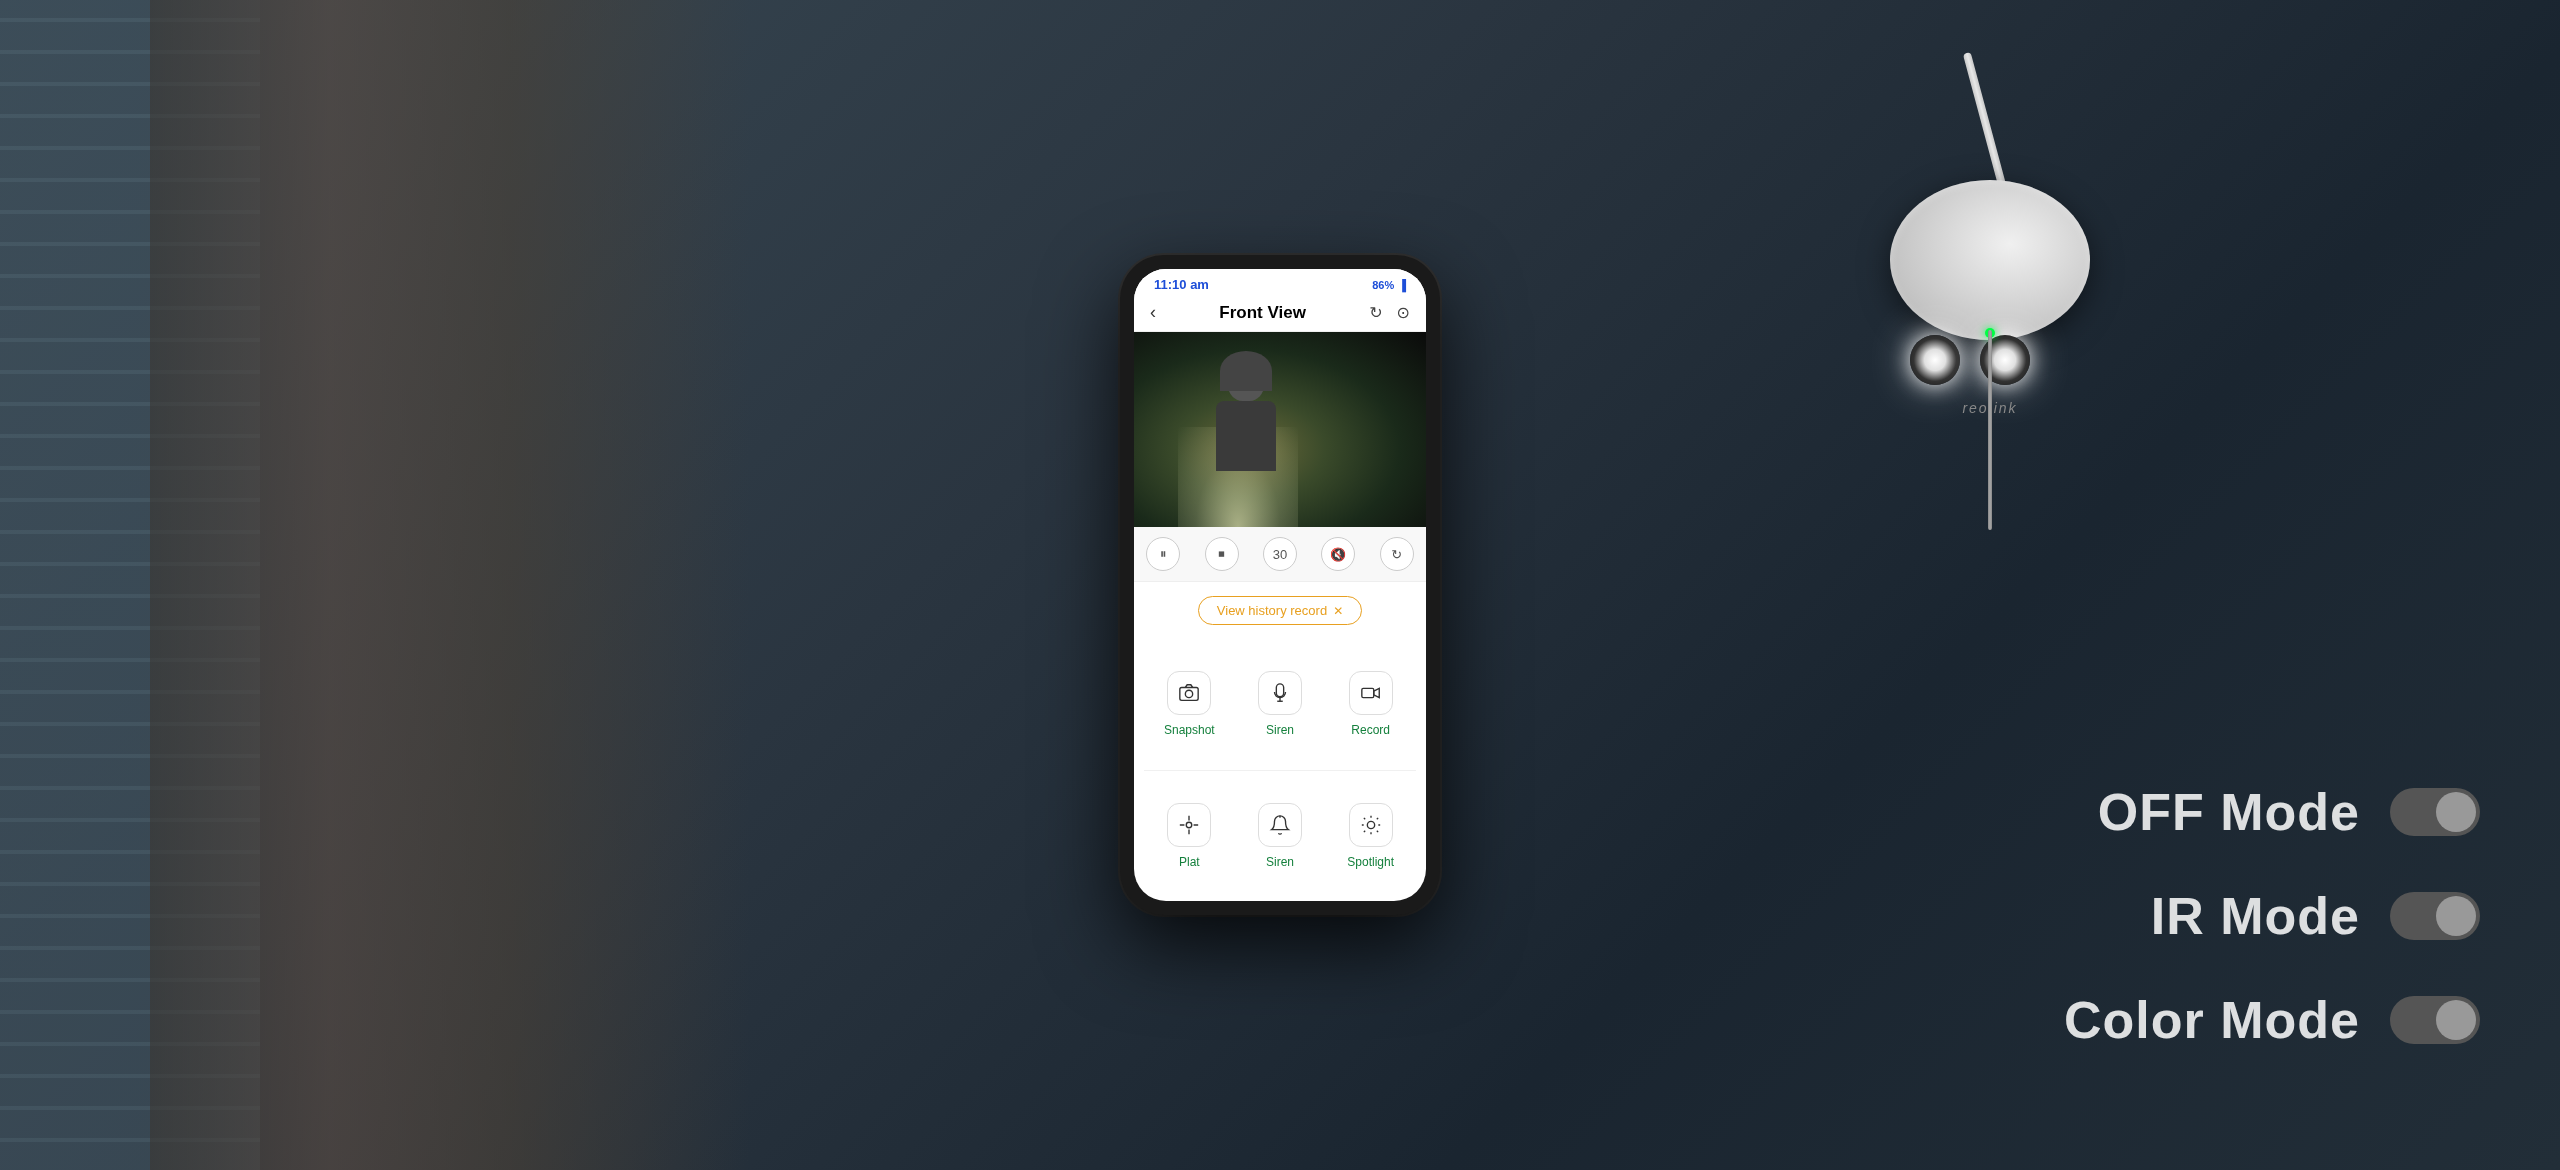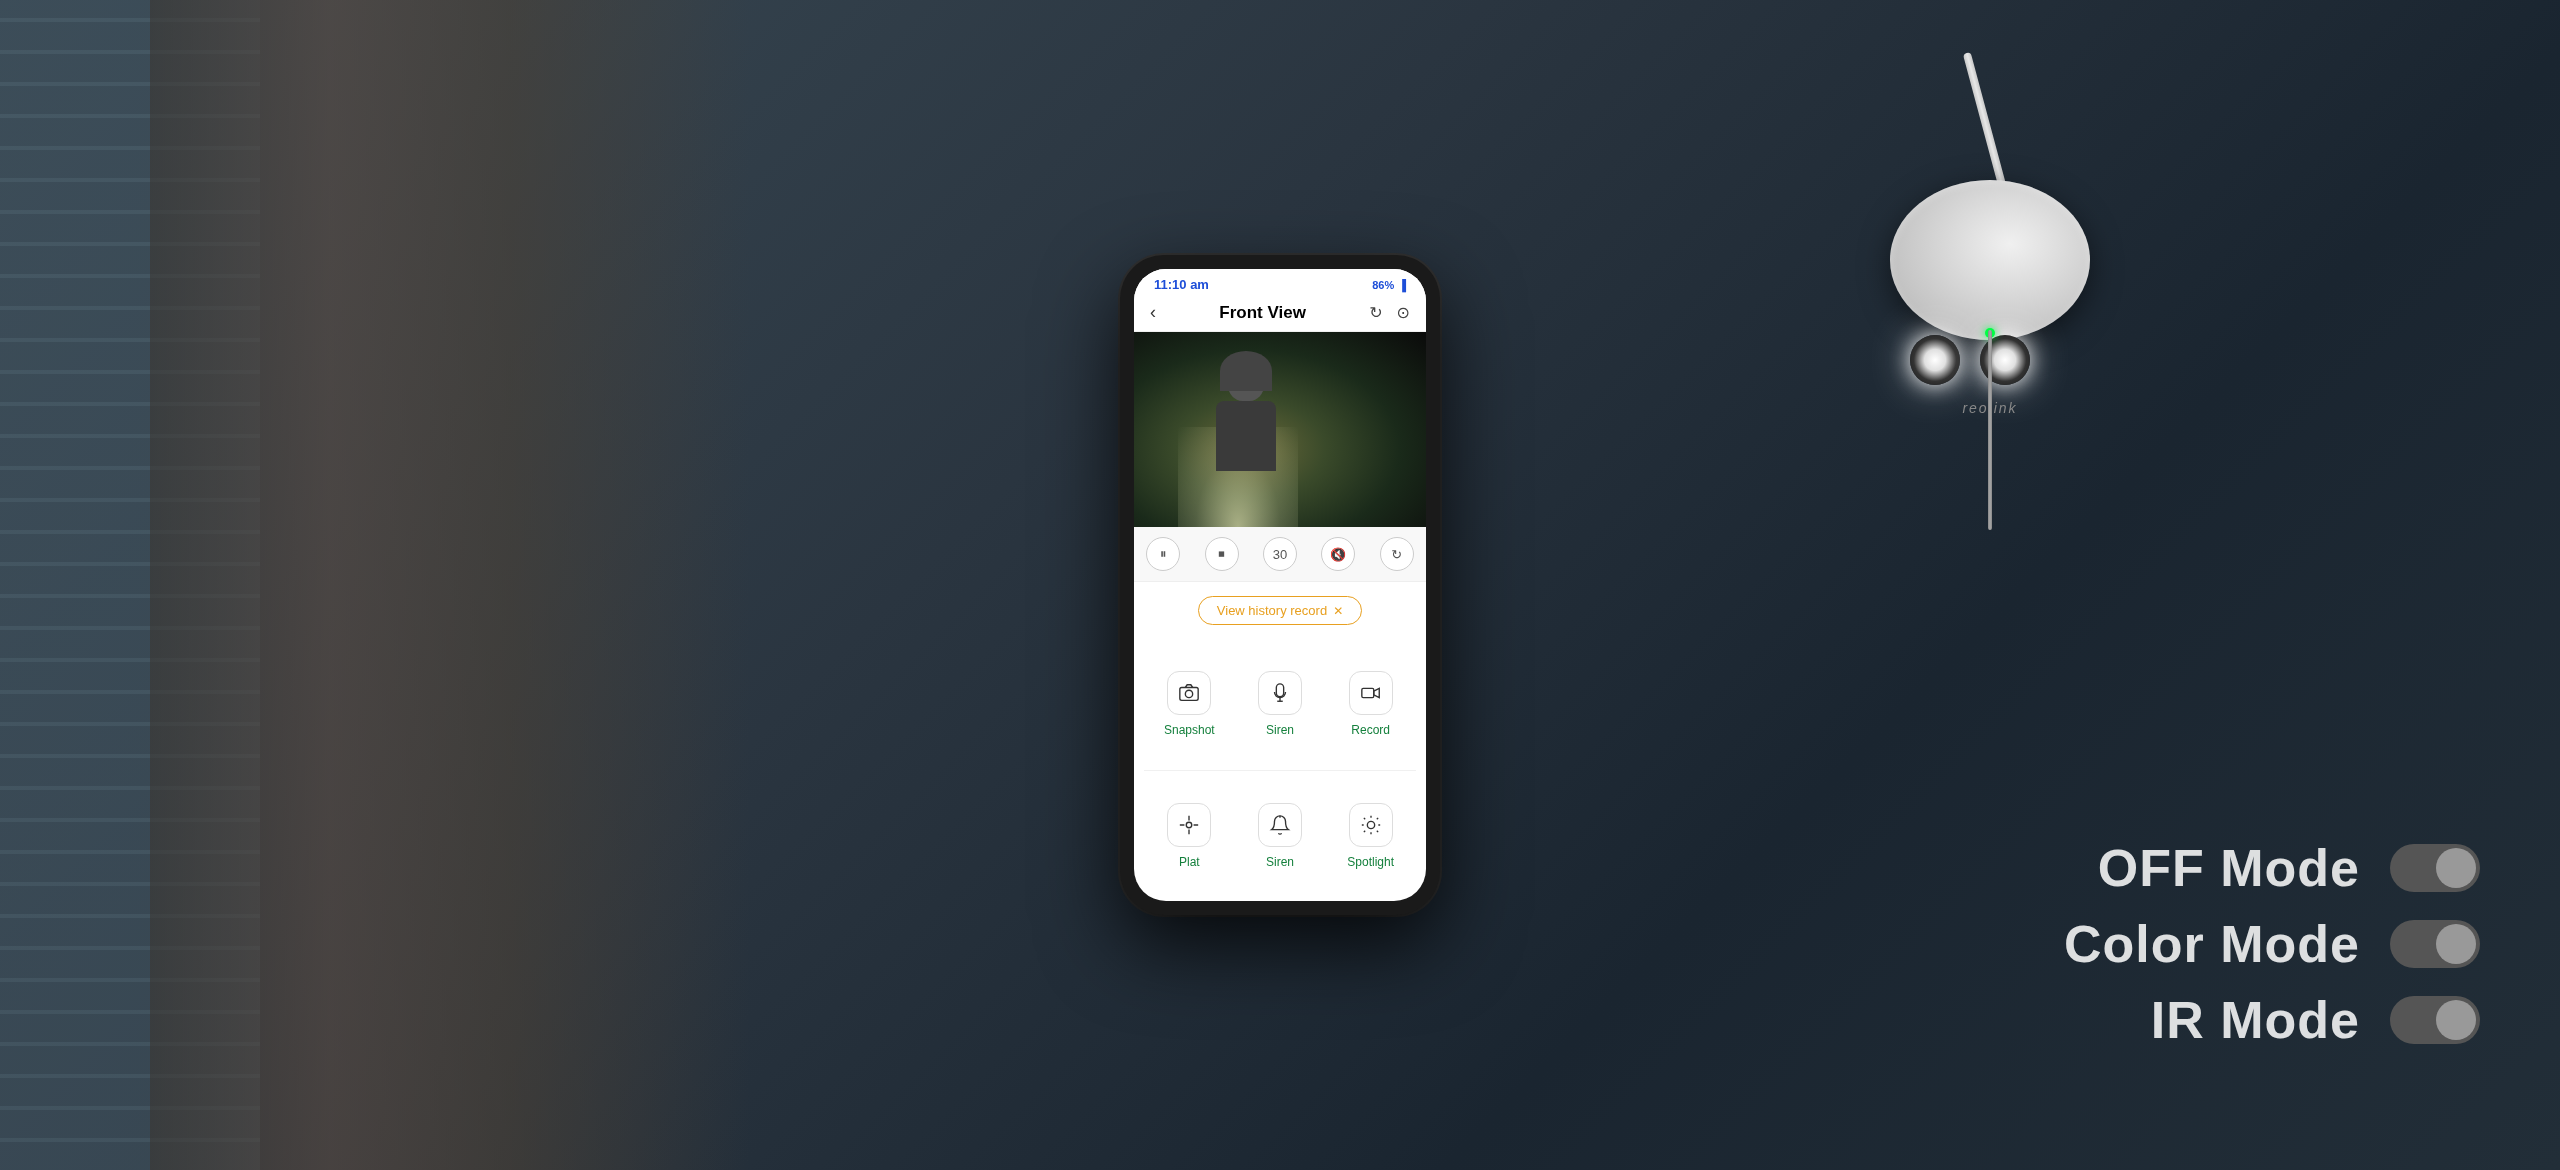--- a/index.html
+++ b/index.html
@@ -133,21 +133,21 @@
       border-radius: 2px;
     }
 
     
     .mode-labels {
       position: absolute;
       right: 80px;
       bottom: 120px;
       display: flex;
       flex-direction: column;
-      gap: 16px;
+      gap: 44px;
       align-items: flex-end;
     }
 
     .mode-row {
       display: flex;
       align-items: center;
       gap: 30px;
     }
 
     .mode-label {
@@ -433,27 +433,27 @@
 </div>
 
 <div class="mode-labels">
   <div class="mode-row">
     <span class="mode-label">OFF Mode</span>
     <div class="toggle-switch">
       <div class="knob"></div>
     </div>
   </div>
   <div class="mode-row">
-    <span class="mode-label">Color Mode</span>
+    <span class="mode-label">IR Mode</span>
     <div class="toggle-switch">
       <div class="knob"></div>
     </div>
   </div>
   <div class="mode-row">
-    <span class="mode-label">IR Mode</span>
+    <span class="mode-label">Color Mode</span>
     <div class="toggle-switch">
       <div class="knob"></div>
     </div>
   </div>
 </div>
 
 <div class="phone-wrapper">
   <div class="phone">
     <div class="phone-screen">
 

